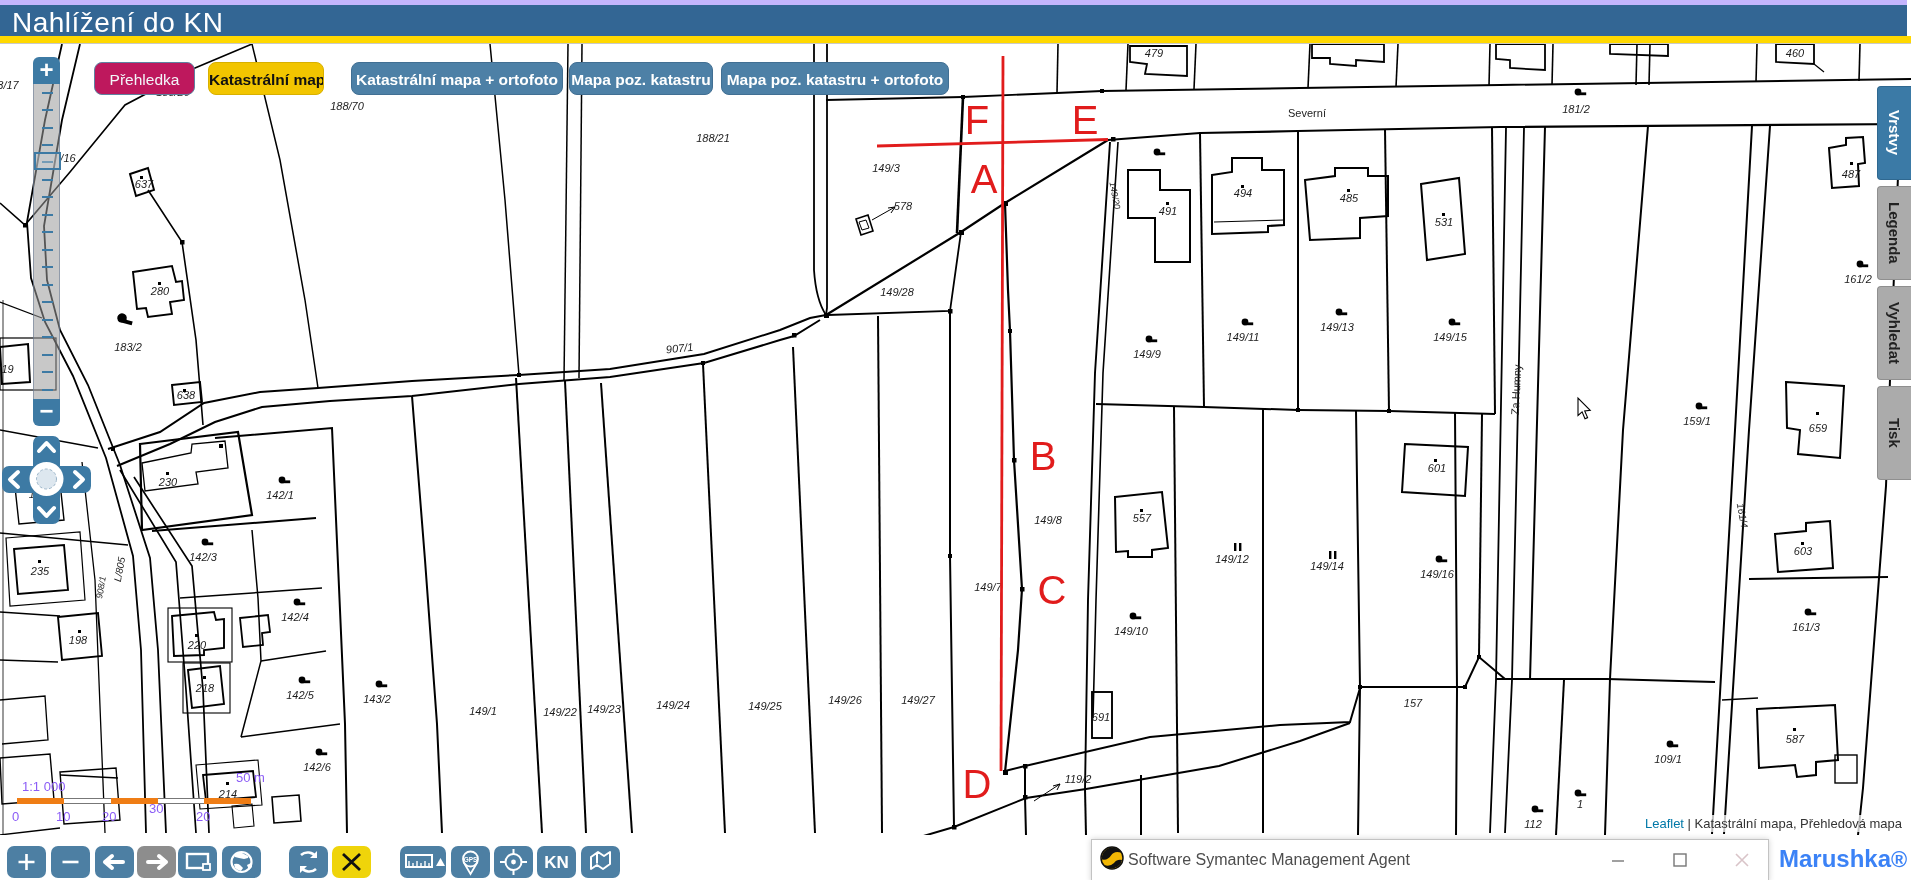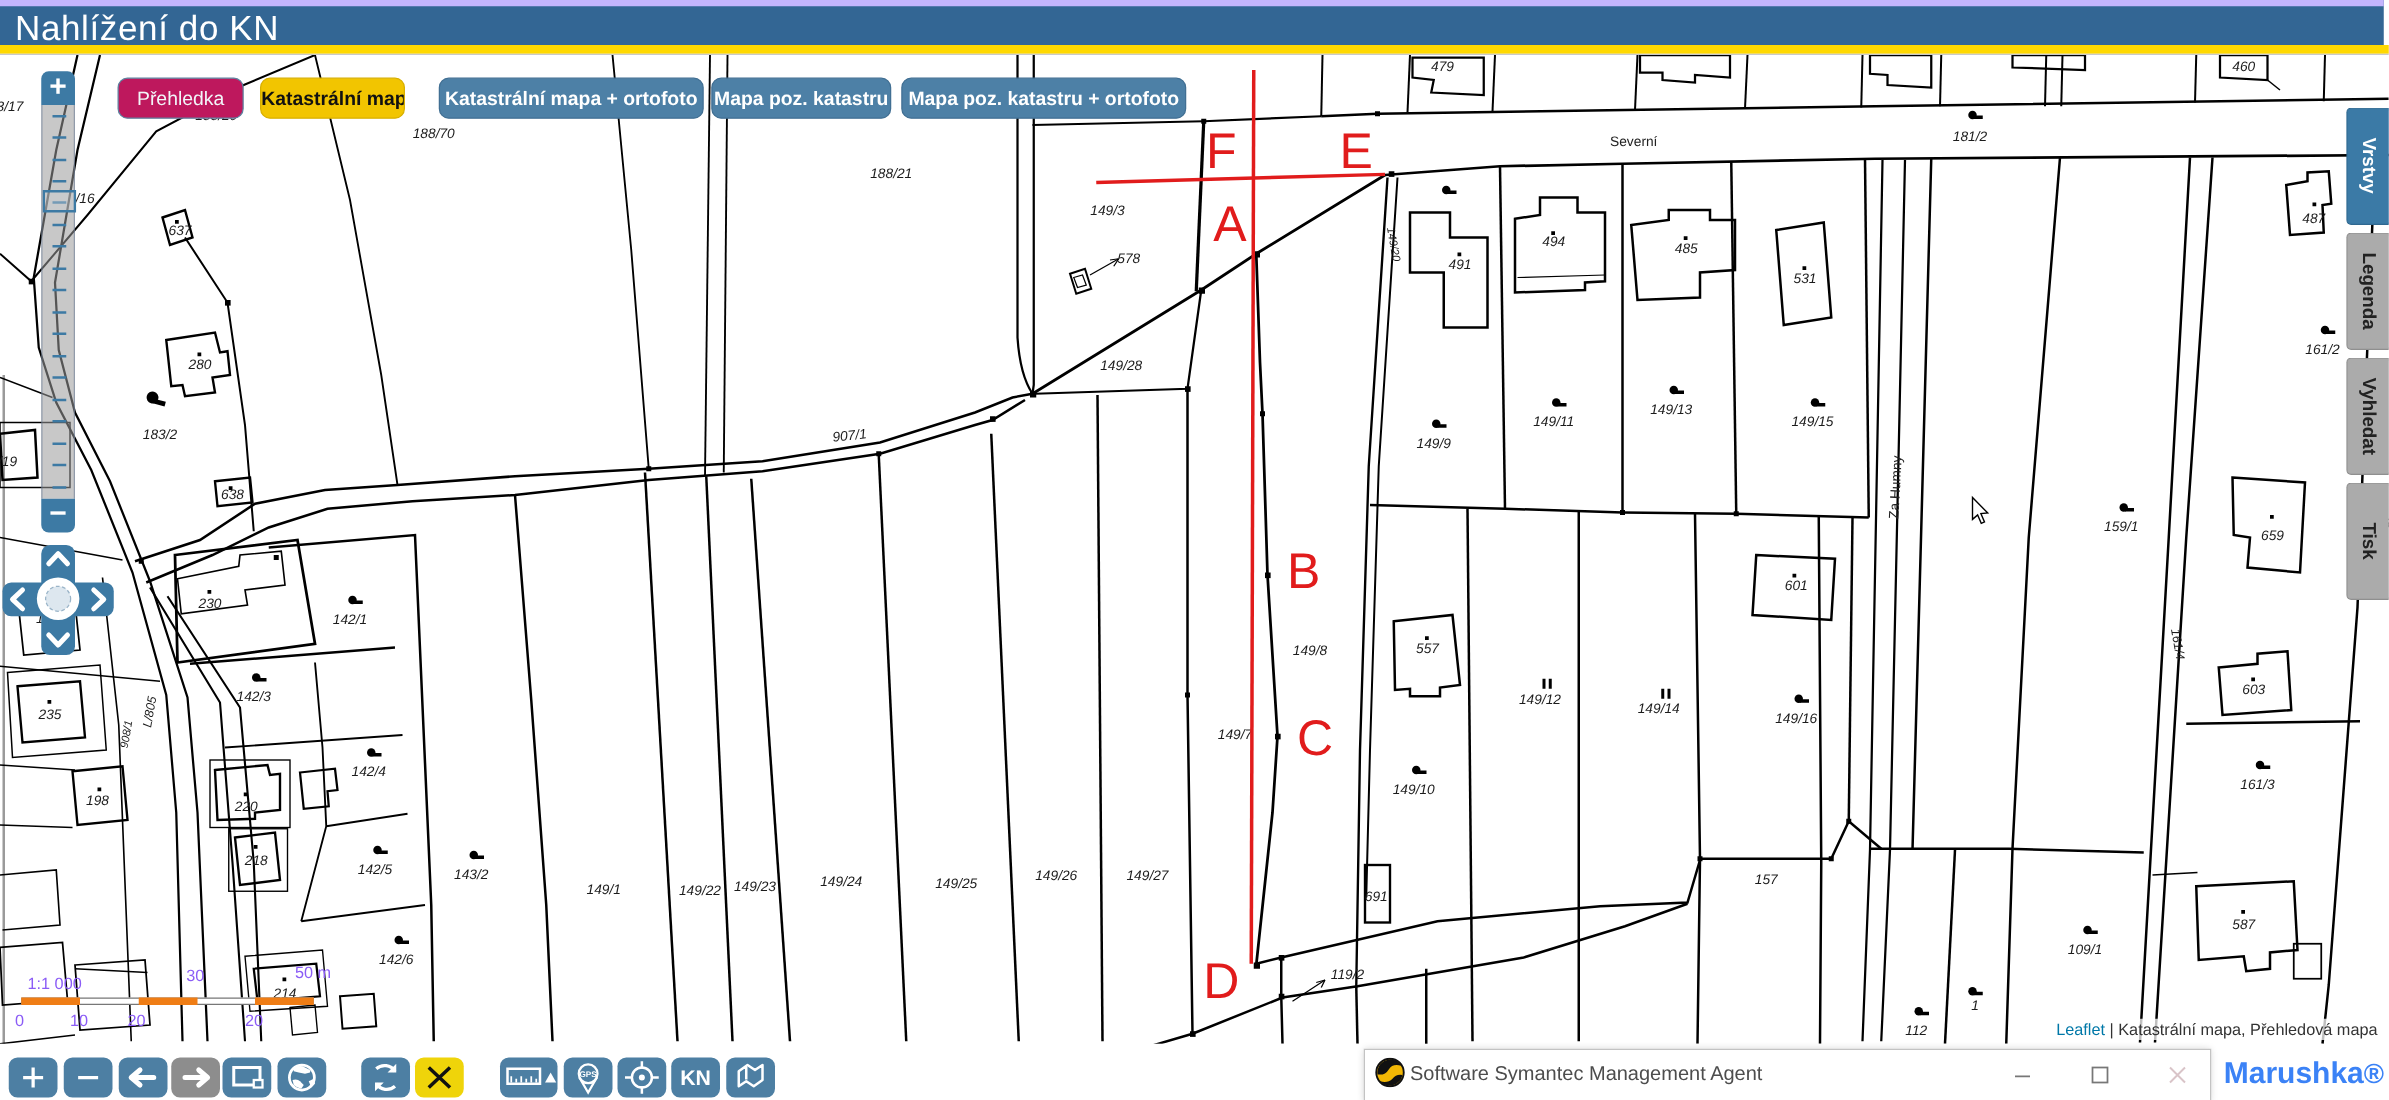--- a/index.html
+++ b/index.html
@@ -492,21 +492,21 @@
   </div>
 
 <div class="num" style="left:22px;top:779px;">1:1 000</div>
 <div class="abs" style="left:17px;top:798px;width:234px;height:6px;background:#fff;border:1px solid #777;box-sizing:border-box;"></div>
 <div class="abs" style="left:17px;top:798px;width:47px;height:6px;background:#ef7d15;"></div>
 <div class="abs" style="left:111px;top:798px;width:47px;height:6px;background:#ef7d15;"></div>
 <div class="abs" style="left:204px;top:798px;width:47px;height:6px;background:#ef7d15;"></div>
 <div class="num" style="left:12px;top:809px;">0</div>
 <div class="num" style="left:56px;top:809px;">10</div>
 <div class="num" style="left:102px;top:809px;">20</div>
-<div class="num" style="left:149px;top:773px;">30</div>
+<div class="num" style="left:149px;top:801px;">30</div>
 <div class="num" style="left:196px;top:809px;">20</div>
 <div class="num" style="left:236px;top:770px;text-align:right;">50 m</div>
 
 <div class="abs" style="right:6px;top:815px;font-size:13px;color:#333;background:rgba(255,255,255,0.75);padding:1px 3px;"><span style="color:#0078a8;">Leaflet</span> | Katastrální mapa, Přehledová mapa</div>
 
 <svg class="abs" style="left:0;top:835px" width="1911" height="45" font-family="Liberation Sans">
 <rect x="0" y="0" width="1911" height="45" fill="#fff"></rect>
 <g>
 <rect x="7" y="11" width="39" height="32" rx="7" fill="#4d7fa3"></rect>
 <path d="M26.5,19 v16 M18.5,27 h16" stroke="#fff" stroke-width="2.6"></path>

